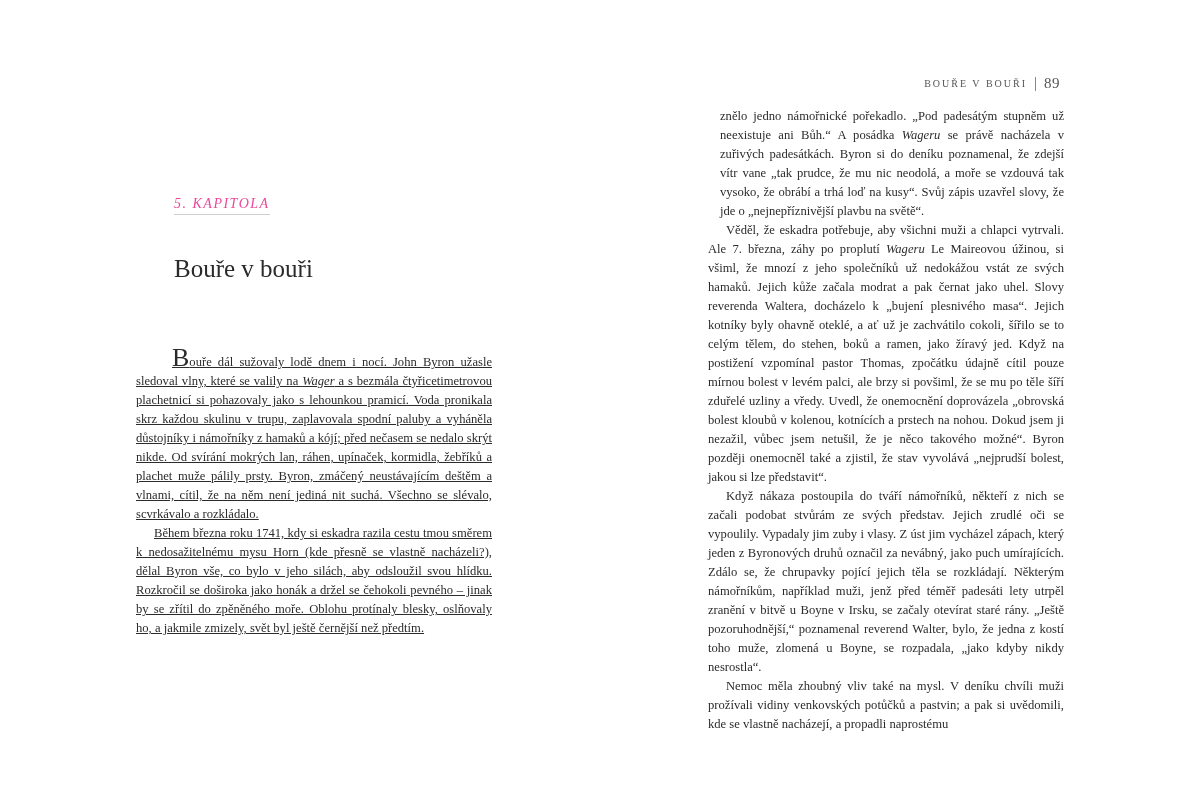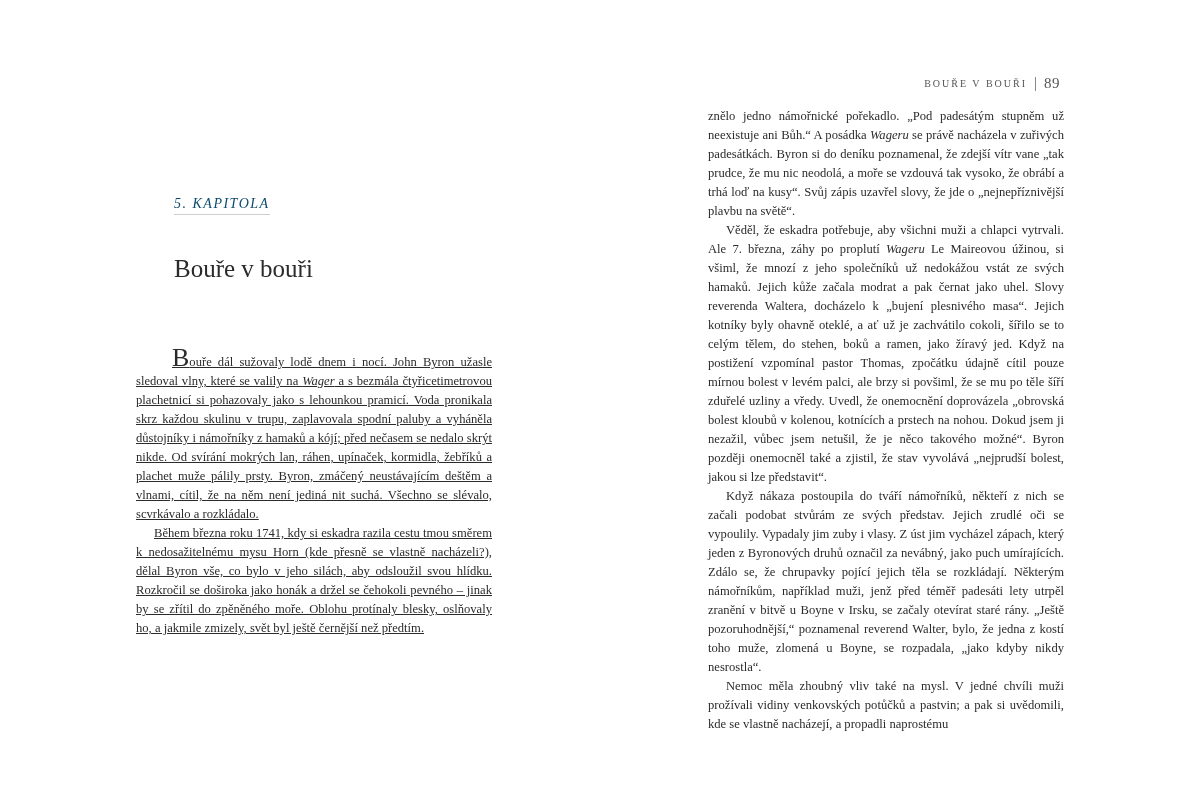--- a/index.html
+++ b/index.html
@@ -7,38 +7,38 @@
     width: 1200px; height: 800px; background: #ffffff; position: relative; overflow: hidden;
     font-family: "DejaVu Serif", "Liberation Serif", serif; color: #2a2a2a;
   }
   .page { position: absolute; top: 0; height: 604px; }
   .page-left { left: 0; width: 600px; }
   .page-right { left: 600px; width: 600px; }
 
   .chapter-label {
     position: absolute; left: 174px; top: 196px;
     font-family: "Liberation Serif", serif; font-style: italic;
-    font-size: 14px; letter-spacing: 1.5px; color: #0c4a6e;
+    font-size: 14px; letter-spacing: 1.5px; color: #ec4899;
     padding-bottom: 2px; border-bottom: 1px solid #cfcfcf;
   }
   .chapter-title {
     position: absolute; left: 174px; top: 255px;
     font-family: "Liberation Serif", serif; font-size: 25px; color: #2b2b2b;
     font-weight: normal; margin: 0;
   }
 
   .text-block {
     position: absolute; width: 356px;
     font-family: "Liberation Serif", serif; font-size: 12.6px; line-height: 19px;
     text-align: justify; hyphens: manual; color: #2b2b2b;
   }
   .left-text { left: 136px; top: 348px; text-decoration: underline; }
   .right-text { left: 108px; top: 107px; }
   .text-block p { margin: 0; text-indent: 18px; }
-  .text-block p.no-indent { text-indent: 0; }
+  .text-block p.no-indent { text-indent: 0; margin-left: 12px; }
   .text-block p.first { text-indent: 36px; }
   .dropcap {
     font-size: 26px; line-height: 19px; font-family: "Liberation Serif", serif;
   }
   em { font-style: italic; }
 
   .running-head {
     position: absolute; right: 140px; top: 75px;
     font-family: "Liberation Serif", serif; font-size: 10px; letter-spacing: 2px; color: #555;
     display: flex; align-items: center; gap: 8px;
@@ -63,15 +63,15 @@
   <div class="running-head">
     <span>BOUŘE V BOUŘI</span>
     <span class="sep"></span>
     <span class="num">89</span>
   </div>
 
   <div class="text-block right-text">
     <p class="no-indent"><span>znělo jedno námořnické pořekadlo. „Pod padesátým stupněm už neexistuje ani Bůh.“ A posádka </span><em>Wageru</em><span> se právě nacházela v zuřivých padesátkách. Byron si do deníku poznamenal, že zdejší vítr vane „tak prudce, že mu nic neodolá, a moře se vzdouvá tak vysoko, že obrábí a trhá loď na kusy“. Svůj zápis uzavřel slovy, že jde o „nejnepříznivější plavbu na světě“.</span></p>
     <p><span>Věděl, že eskadra potřebuje, aby všichni muži a chlapci vytrvali. Ale 7. března, záhy po proplutí </span><em>Wageru</em><span> Le Maireovou úžinou, si všiml, že mnozí z jeho společníků už nedokážou vstát ze svých hamaků. Jejich kůže začala modrat a pak černat jako uhel. Slovy reverenda Waltera, docházelo k „bujení plesnivého masa“. Jejich kotníky byly ohavně oteklé, a ať už je zachvátilo cokoli, šířilo se to celým tělem, do stehen, boků a ramen, jako žíravý jed. Když na postižení vzpomínal pastor Thomas, zpočátku údajně cítil pouze mírnou bolest v levém palci, ale brzy si povšiml, že se mu po těle šíří zduřelé uzliny a vředy. Uvedl, že onemocnění doprovázela „obrovská bolest kloubů v kolenou, kotnících a prstech na nohou. Dokud jsem ji nezažil, vůbec jsem netušil, že je něco takového možné“. Byron později onemocněl také a zjistil, že stav vyvolává „nejprudší bolest, jakou si lze představit“.</span></p>
     <p>Když nákaza postoupila do tváří námořníků, někteří z nich se začali podobat stvůrám ze svých představ. Jejich zrudlé oči se vypoulily. Vypadaly jim zuby i vlasy. Z úst jim vycházel zápach, který jeden z Byronových druhů označil za nevábný, jako puch umírajících. Zdálo se, že chrupavky pojící jejich těla se rozkládají. Některým námořníkům, například muži, jenž před téměř padesáti lety utrpěl zranění v bitvě u Boyne v Irsku, se začaly otevírat staré rány. „Ještě pozoruhodnější,“ poznamenal reverend Walter, bylo, že jedna z kostí toho muže, zlomená u Boyne, se rozpadala, „jako kdyby nikdy nesrostla“.</p>
-    <p>Nemoc měla zhoubný vliv také na mysl. V jedné chvíli muži prožívali vidiny venkovských potůčků a pastvin; a pak si uvědomili, kde se vlastně nacházejí, a propadli naprostému</p>
+    <p>Nemoc měla zhoubný vliv také na mysl. V deníku chvíli muži prožívali vidiny venkovských potůčků a pastvin; a pak si uvědomili, kde se vlastně nacházejí, a propadli naprostému</p>
   </div>
 </div>
 
 </body></html>

